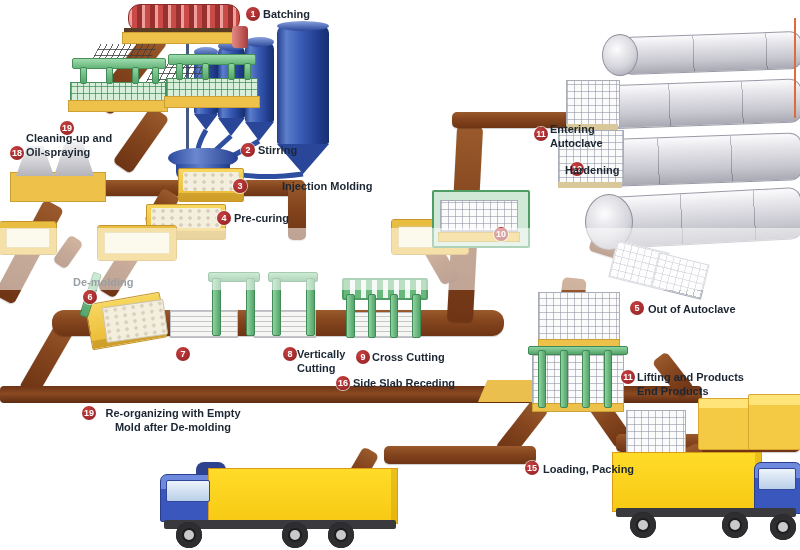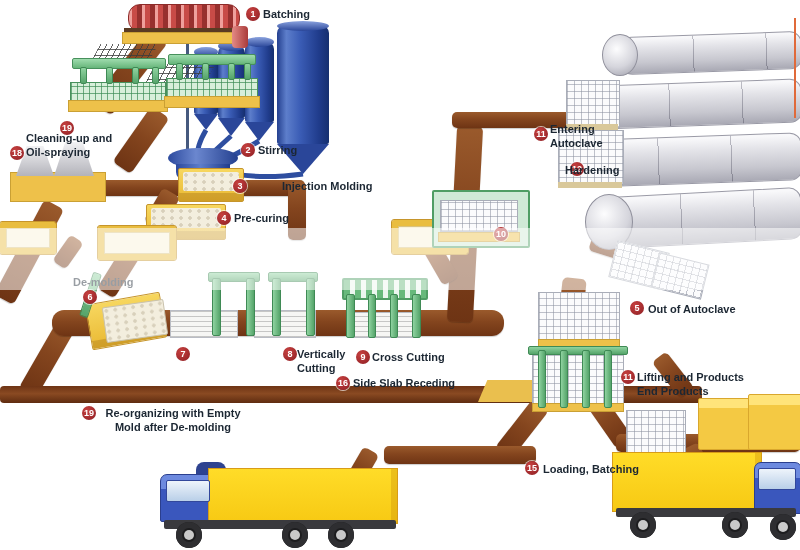--- a/index.html
+++ b/index.html
@@ -270,21 +270,21 @@
   <div class="bdg" style="left:570px;top:162px;">12</div>
   <div class="lbl" style="left:565px;top:163px;width:80px;">Hardening</div>
 
   <div class="bdg" style="left:630px;top:301px;">5</div>
   <div class="lbl" style="left:648px;top:302px;width:120px;">Out of Autoclave</div>
 
   <div class="bdg" style="left:621px;top:370px;">11</div>
   <div class="lbl" style="left:637px;top:370px;width:125px;">Lifting and Products End Products</div>
 
   <div class="bdg" style="left:525px;top:461px;">15</div>
-  <div class="lbl" style="left:543px;top:462px;width:120px;">Loading, Batching</div>
+  <div class="lbl" style="left:543px;top:462px;width:120px;">Loading, Packing</div>
 
   <div class="bdg" style="left:336px;top:376px;">16</div>
   <div class="lbl" style="left:353px;top:376px;width:130px;">Side Slab Receding</div>
 
   <div class="bdg" style="left:82px;top:406px;">19</div>
   <div class="lbl" style="left:98px;top:406px;width:150px;text-align:center;">Re-organizing with Empty Mold after De-molding</div>
 
   <div class="bdg" style="left:10px;top:146px;">18</div>
   <div class="lbl" style="left:26px;top:131px;width:100px;">Cleaning-up and Oil-spraying</div>
 

